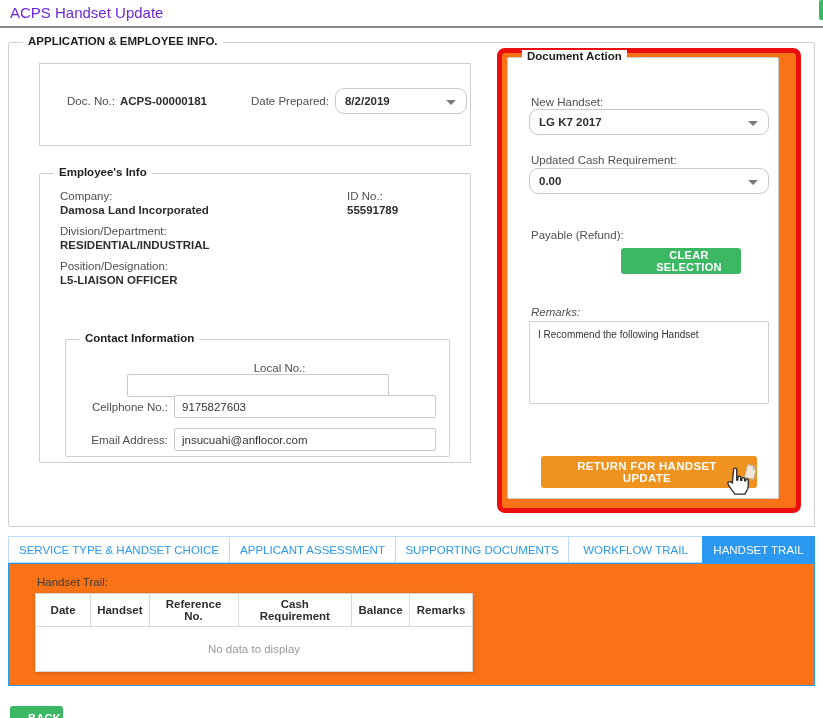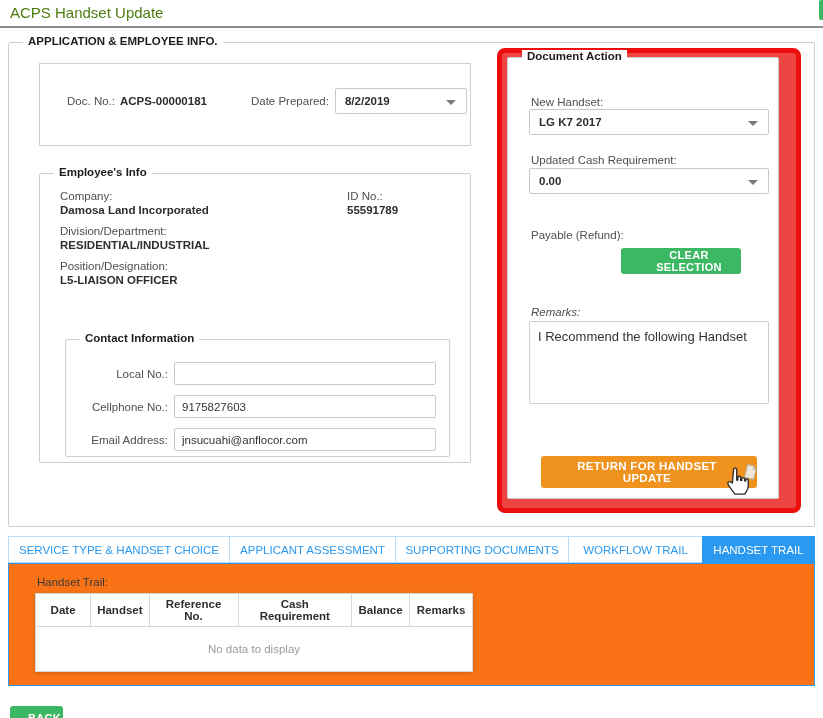--- a/index.html
+++ b/index.html
@@ -4,42 +4,42 @@
 <style>
   * { margin:0; padding:0; box-sizing:border-box; }
   html,body { background:#fff; }
   body { font-family:"Liberation Sans", sans-serif; color:#3f3f3f; }
   .screen {
     position:relative; width:823px; height:718px; background:#fff;
     overflow:hidden; font-size:12px;
   }
 
   
-  .page-title { position:absolute; left:10px; top:4px; font-size:15px; color:#4d7c0f; }
+  .page-title { position:absolute; left:10px; top:4px; font-size:15px; color:#6d28d9; }
   .title-divider { position:absolute; left:0; top:26px; width:823px; height:2px; background:#8b8b8b; }
   .corner-sliver { position:absolute; right:0; top:0; width:4px; height:20px; background:#3cb865; border-radius:2px 0 0 2px; }
 
   
   .fs { position:absolute; border:1px solid #cfcfcf; border-radius:2px; background:#fff; }
   .fs > .legend {
     position:absolute; top:-8px; left:14px; background:#fff; padding:0 5px;
     font-weight:bold; font-size:11.5px; color:#1d1d1d; white-space:nowrap;
   }
 
   .app-fs   { left:8px;  top:42px;  width:807px; height:485px; }
   .doc-box  { position:absolute; left:30px; top:20px; width:432px; height:83px; border:1px solid #cfcfcf; }
   .doc-row  { position:absolute; left:0; top:24px; width:100%; display:flex; align-items:center; }
   .lbl      { color:#4f4f4f; font-size:11.5px; }
   .val-b    { color:#2e2e2e; font-weight:bold; font-size:11.5px; }
   .doc-no-lbl { margin-left:27px; width:48px; text-align:right; }
   .doc-no-val { margin-left:5px; }
   .date-lbl { margin-left:44px; }
 
   .ddl {
-    position:relative; border:1px solid #c9c9c9; border-radius:2px; background:#fff;
+    position:relative; border:1px solid #c9c9c9; border-radius:9px; background:#fff;
     height:26px; display:flex; align-items:center; padding:0 24px 0 9px; cursor:pointer;
   }
   .ddl .txt { font-weight:bold; font-size:11.5px; color:#2e2e2e; }
   .caret {
     position:absolute; right:10px; top:11px; width:0; height:0;
     border-left:5px solid transparent; border-right:5px solid transparent; border-top:5px solid #7a7a7a;
   }
   .date-ddl { margin-left:6px; width:132px; }
 
   .emp-fs { left:30px; top:130px; width:432px; height:290px; }
@@ -53,39 +53,39 @@
   .c-row { position:absolute; left:0; display:flex; align-items:center; width:100%; }
   .c-lbl { width:108px; text-align:right; padding-right:6px; }
   .c-input {
     width:262px; height:23px; border:1px solid #c9c9c9; border-radius:2px;
     font-family:"Liberation Sans", sans-serif; font-size:11.5px; color:#333; padding:0 7px; outline:none;
   }
 
   
   .red-box {
     position:absolute; left:497px; top:48px; width:304px; height:465px;
-    border:5px solid #ec0d0d; border-radius:8px; background:#ef4444;
+    border:5px solid #ec0d0d; border-radius:8px; background:#f97316;
   }
   .da-fs { left:5px; top:4px; width:272px; height:442px; }
   .da-inner { position:absolute; left:0; top:0; width:100%; height:100%; }
   .da-lbl { position:absolute; left:23px; color:#4f4f4f; font-size:11.5px; }
   .da-ddl { position:absolute; left:21px; width:240px; }
   .btn {
     display:flex; align-items:center; justify-content:center;
     color:#fff; font-weight:bold; border:none; border-radius:3px; cursor:pointer;
     font-family:"Liberation Sans", sans-serif; letter-spacing:.3px;padding-left:16px;
   }
   .btn-clear {
     position:absolute; left:113px; top:190px; width:120px; height:26px;
     background:#3cb865; font-size:11px;
   }
   .da-textarea {
     position:absolute; left:21px; top:263px; width:240px; height:83px;
     border:1px solid #cfcfcf; border-radius:2px; resize:none; outline:none;
-    font-family:"Liberation Sans", sans-serif; font-size:13px; color:#333; padding:7px 8px;
+    font-family:"Liberation Sans", sans-serif; font-size:10px; color:#333; padding:7px 8px;
   }
   .btn-return {
     position:absolute; left:33px; top:398px; width:216px; height:32px;
     background:#f0921e; font-size:11.5px; gap:7px;
   }
   .doc-glyph { width:14px; height:16px; transform:rotate(14deg); }
 
   .cursor-hand { position:absolute; left:721px; top:466px; width:30px; height:34px; z-index:50; pointer-events:none; }
 
   
@@ -166,21 +166,21 @@
           <span class="val-b">L5-LIAISON OFFICER</span>
         </div>
       </div>
       <div class="idcol pair">
         <span class="lbl">ID No.:</span>
         <span class="val-b">55591789</span>
       </div>
 
       <div class="fs contact-fs">
         <span class="legend">Contact Information</span>
-        <div class="c-row" style="top:22px;">
+        <div class="c-row" style="top:22px;flex-direction:column;">
           <span class="lbl c-lbl">Local No.:</span>
           <input class="c-input" value="" style="">
         </div>
         <div class="c-row" style="top:55px;">
           <span class="lbl c-lbl">Cellphone No.:</span>
           <input class="c-input" value="9175827603" style="">
         </div>
         <div class="c-row" style="top:88px;">
           <span class="lbl c-lbl">Email Address:</span>
           <input class="c-input" value="jnsucuahi@anflocor.com" style="">

